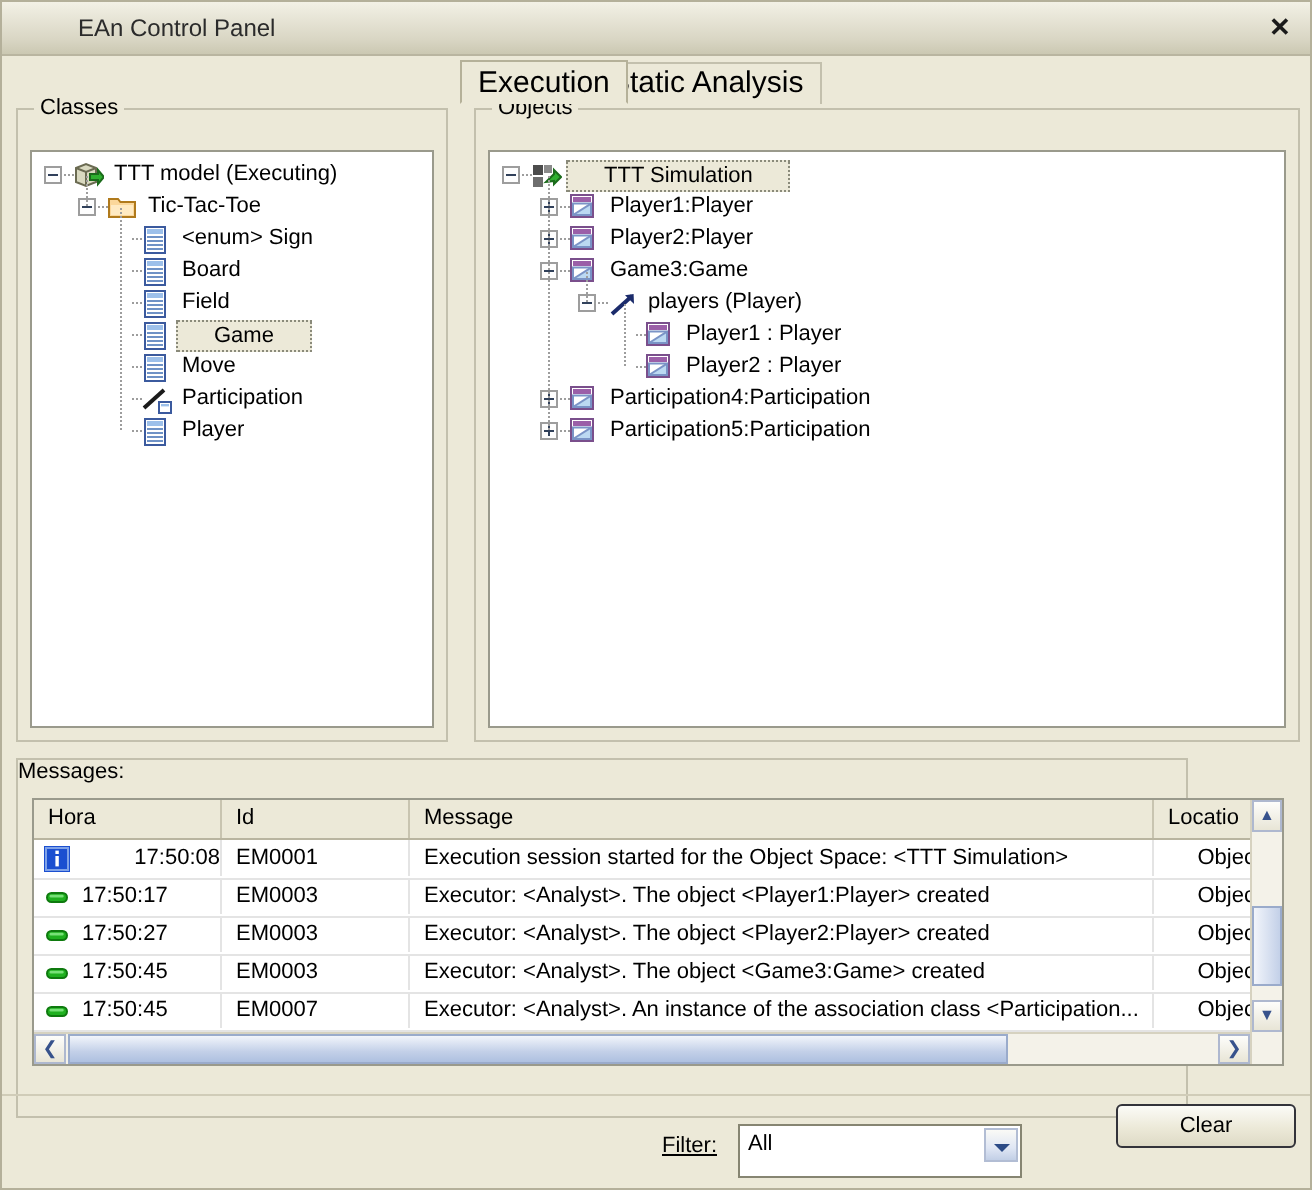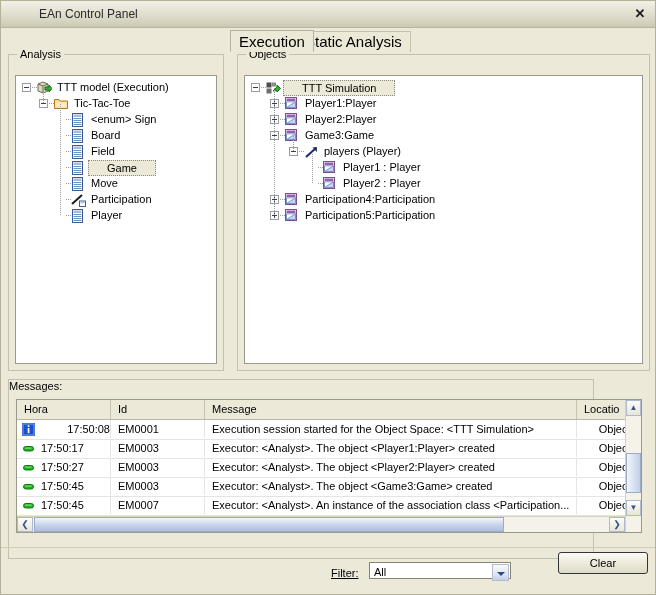--- a/index.html
+++ b/index.html
@@ -229,21 +229,21 @@
     box-sizing: border-box;
   }
   
   .filter-label {
     position: absolute; left: 330px; top: 566px;
     font-size: 11px;
     text-decoration: underline;
   }
   .combo {
     position: absolute; left: 368px; top: 561px;
-    width: 142px; height: 17px;
+    width: 142px; height: 27px;
     background: #fff;
     border: 1px solid #868572;
     box-sizing: border-box;
     font-size: 11px;
   }
   .combo .cval {
     position: absolute; left: 4px; top: 3px;
   }
   .combo .cbtn {
     position: absolute; right: 1px; top: 1px;
@@ -286,32 +286,32 @@
   <div class="tabstrip">
     <div class="tab selected" style="left:0;">
       <span>Execution</span>
     </div>
     <div class="tab" style="left:66px;">
       <span>Static Analysis</span>
     </div>
   </div>
 
   <div class="groupbox" style="left:7px; top:53px; width:216px; height:317px;">
-    <div class="gb-label">Analysis</div>
+    <div class="gb-label">Classes</div>
   </div>
   <div class="treepanel" style="left:14px; top:74px; width:202px; height:289px;">
     <div class="tree" id="classes-tree">
         <div class="trow"><div class="dotline-h" style="left: 16px; width: 5px;"></div><div class="exp" style="left: 6px;"></div><span class="ico" style="left: 21px;">
             <svg width="15" height="14" viewBox="0 0 15 14">
               <path d="M1 3 L6 1 L11 3 L11 10 L6 12 L1 10 Z" fill="#d9d9c0" stroke="#6b6b52"></path>
               <path d="M1 3 L6 5 L11 3" fill="none" stroke="#6b6b52"></path>
               <path d="M6 5 L6 12" stroke="#6b6b52"></path>
               <path d="M8 6 L12 6 L12 4 L15 7.5 L12 11 L12 9 L8 9 Z" fill="#2fb02f" stroke="#1b6b1b"></path>
             </svg>
-          </span><span class="tlabel" style="margin-left: 38px;">TTT model (Execution)</span></div>
+          </span><span class="tlabel" style="margin-left: 38px;">TTT model (Executing)</span></div>
         <div class="trow"><div class="dotline-h" style="left: 33px; width: 5px;"></div><div class="exp" style="left: 23px;"></div><span class="ico" style="left: 38px;">
             <svg width="15" height="13" viewBox="0 0 15 13">
               <path d="M0.5 2.5 L5 2.5 L6.2 4 L13.5 4 L13.5 11.5 L0.5 11.5 Z" fill="#fbd79a" stroke="#b07a1c"></path>
               <path d="M1.5 5.5 L12.5 5.5 L12.5 10.5 L1.5 10.5 Z" fill="#ffeac2" stroke="none"></path>
             </svg>
           </span><span class="tlabel" style="margin-left: 55px;">Tic-Tac-Toe</span></div>
         <div class="trow"><div class="dotline-h" style="left: 50px; width: 5px;"></div><span class="ico" style="left: 55px;">
             <svg width="13" height="14" viewBox="0 0 13 14">
               <rect x="1.5" y="0.5" width="10" height="13" fill="#ffffff" stroke="#3b5a9e"></rect>
               <rect x="2.5" y="1.5" width="8" height="2.5" fill="#9dc0ea"></rect>

